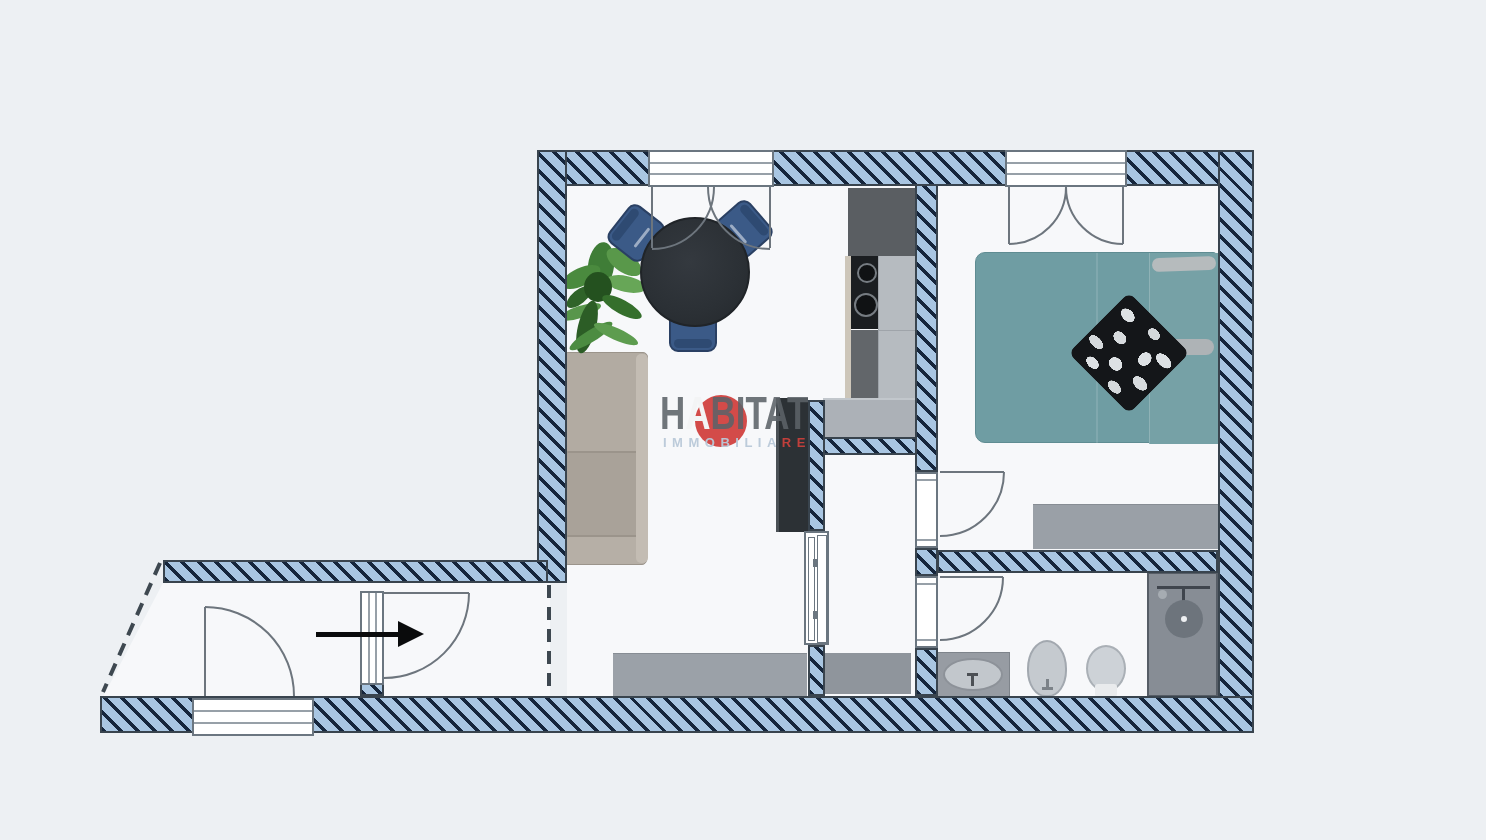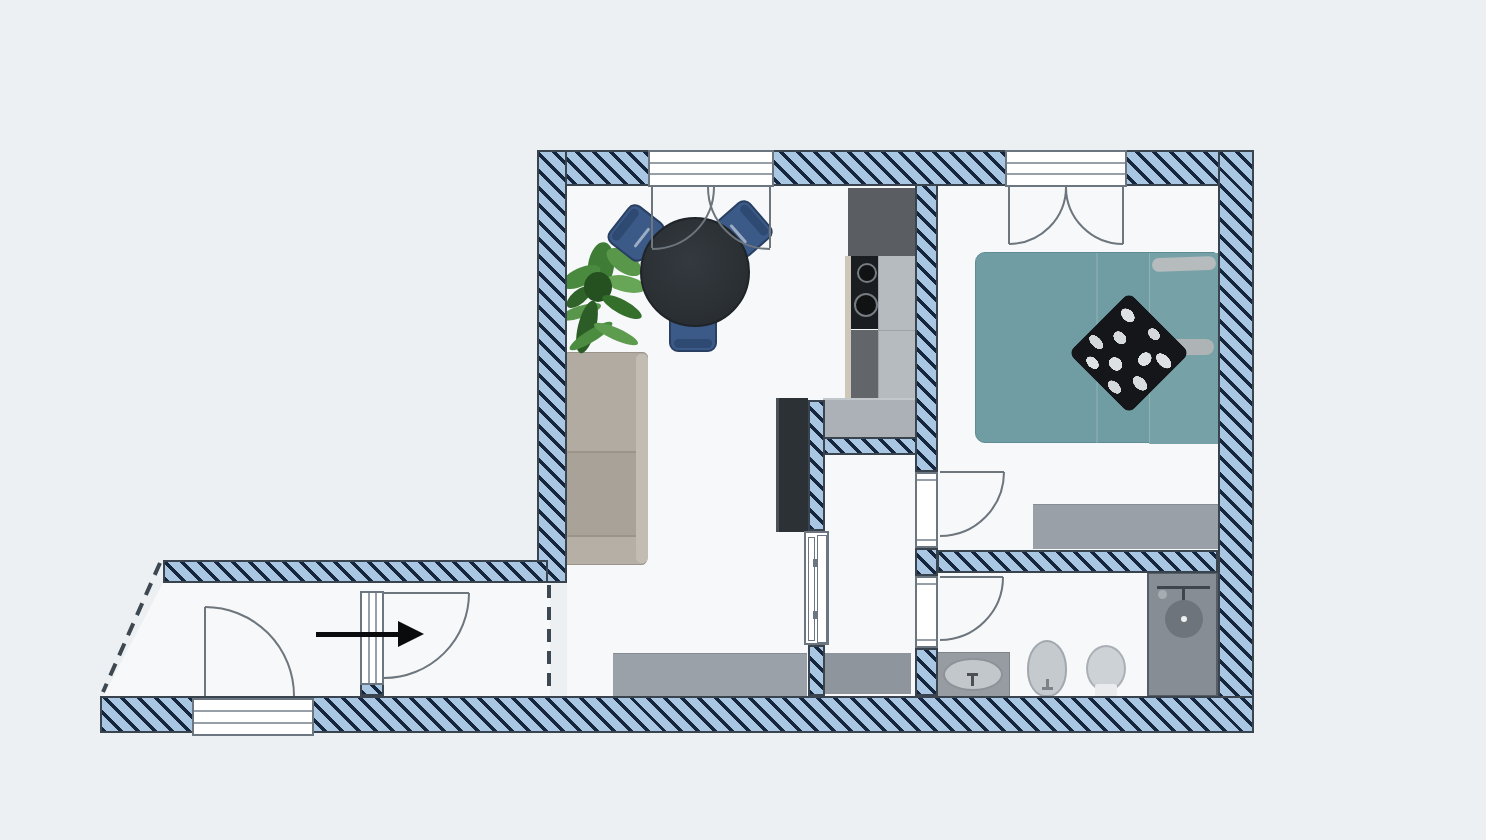--- a/index.html
+++ b/index.html
@@ -250,14 +250,23 @@
     </g>
     <g stroke="#3e4850" stroke-width="4" fill="none" stroke-dasharray="13 9">
       <path d="M549,585 V694"></path>
       <path d="M160,563 L103,692"></path>
     </g>
   </svg>
 
   <div class="arrow-shaft" style="left:316px;top:632px;width:84px;height:5px;"></div>
   <div class="arrow-head" style="left:398px;top:621px;"></div>
 
+  <div class="watermark" style="left:650px;top:388px;width:180px;height:64px;">
+    <div class="wm-circle" style="left:45px;top:7px;"></div>
+    <div class="wm-brand" style="left:10px;top:2px;">
+      <span>H</span><span class="wm-a">A</span><span>BITAT</span>
+    </div>
+    <div class="wm-tagline" style="left:13px;top:47px;">
+      <span>IMMOBILIA</span><span class="wm-accent">RE</span>
+    </div>
+  </div>
 
 </div>
 
 </body></html>

